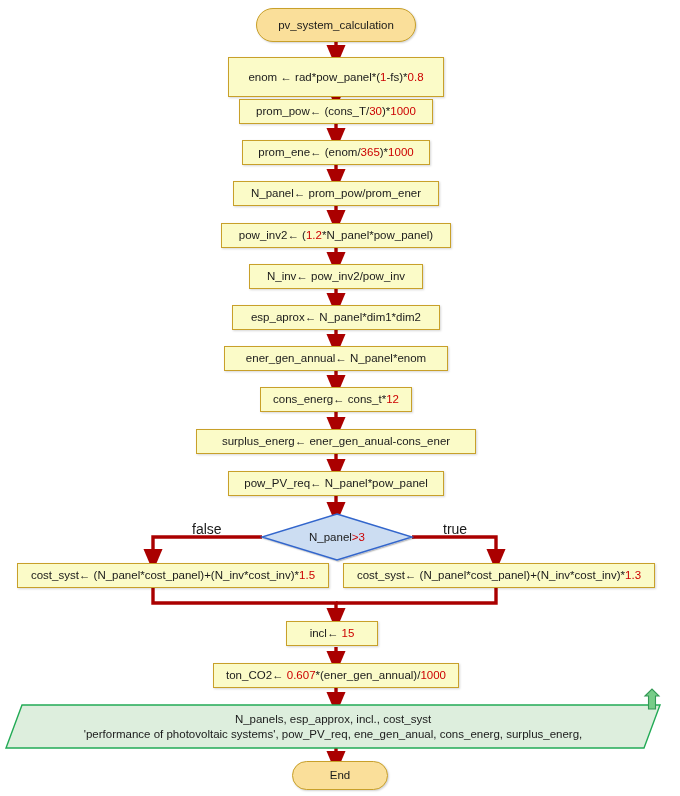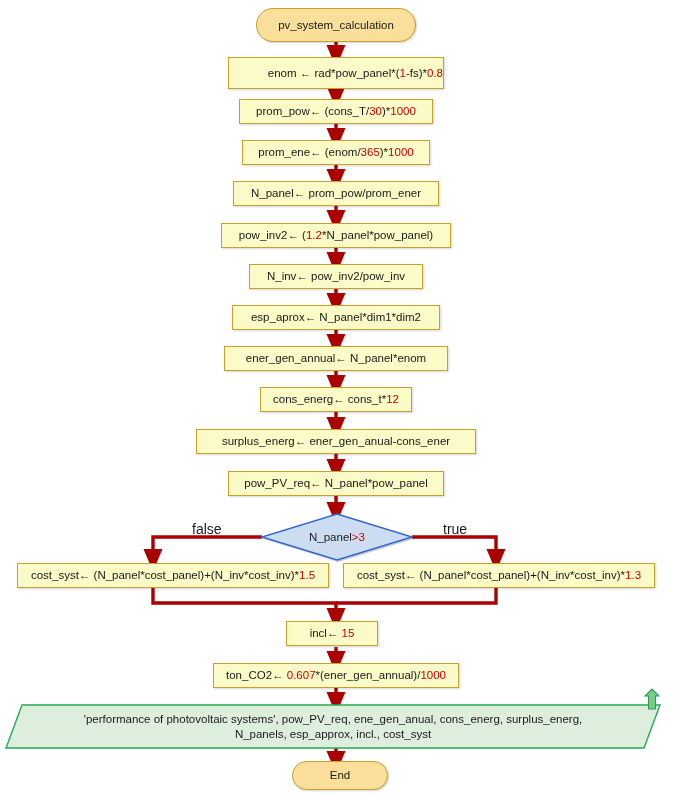--- a/index.html
+++ b/index.html
@@ -115,21 +115,21 @@
 
   <g>
     <path d="M645,696 L652,689 L659,696 L655.5,696 L655.5,709 L648.5,709 L648.5,696 z" fill="#77cc88" stroke="#339955" stroke-width="1.1"></path>
   </g>
 </svg>
 
 <div class="node terminal" style="left:256px; top:8px; width:160px; height:34px;">
   <span>pv_system_calculation</span>
 </div>
 
-<div class="node process" style="left:228px; top:57px; width:216px; height:32px;justify-content:flex-end;">
+<div class="node process" style="left:228px; top:57px; width:216px; height:40px;">
   <span class="rich"><span>enom ← rad*pow_panel*(</span><span class="num" style="color: rgb(204, 0, 0);">1</span><span>-fs)*</span><span class="num" style="color: rgb(204, 0, 0);">0.8</span></span>
 </div>
 
 <div class="node process" style="left:239px; top:99px; width:194px; height:25px;">
   <span class="rich"><span>prom_pow← (cons_T/</span><span class="num" style="color: rgb(204, 0, 0);">30</span><span>)*</span><span class="num" style="color: rgb(204, 0, 0);">1000</span></span>
 </div>
 
 <div class="node process" style="left:242px; top:140px; width:188px; height:25px;">
   <span class="rich"><span>prom_ene← (enom/</span><span class="num" style="color: rgb(204, 0, 0);">365</span><span>)*</span><span class="num" style="color: rgb(204, 0, 0);">1000</span></span>
 </div>
@@ -183,19 +183,19 @@
 
 <div class="node process" style="left:286px; top:621px; width:92px; height:25px;">
   <span class="rich"><span>incl← </span><span class="num" style="color: rgb(204, 0, 0);">15</span></span>
 </div>
 
 <div class="node process" style="left:213px; top:663px; width:246px; height:25px;">
   <span class="rich"><span>ton_CO2← </span><span class="num" style="color: rgb(204, 0, 0);">0.607</span><span>*(ener_gen_annual)/</span><span class="num" style="color: rgb(204, 0, 0);">1000</span></span>
 </div>
 
 <div class="node output-label" style="left:6px; top:705px; width:654px; height:43px; flex-direction:column;">
+  <span>N_panels, esp_approx, incl., cost_syst</span>
   <span>'performance of photovoltaic systems', pow_PV_req, ene_gen_anual, cons_energ, surplus_energ,</span>
-  <span>N_panels, esp_approx, incl., cost_syst</span>
 </div>
 
 <div class="node terminal" style="left:292px; top:761px; width:96px; height:29px;">
   <span>End</span>
 </div>
 
 </body></html>

